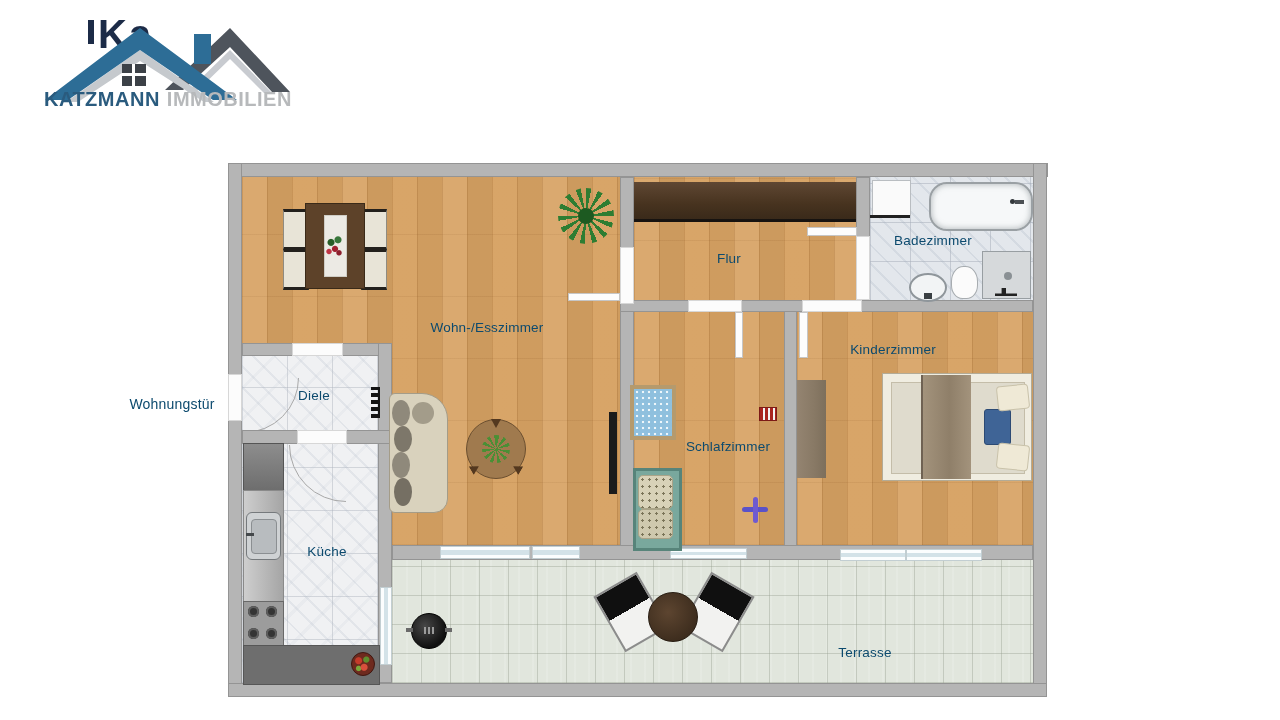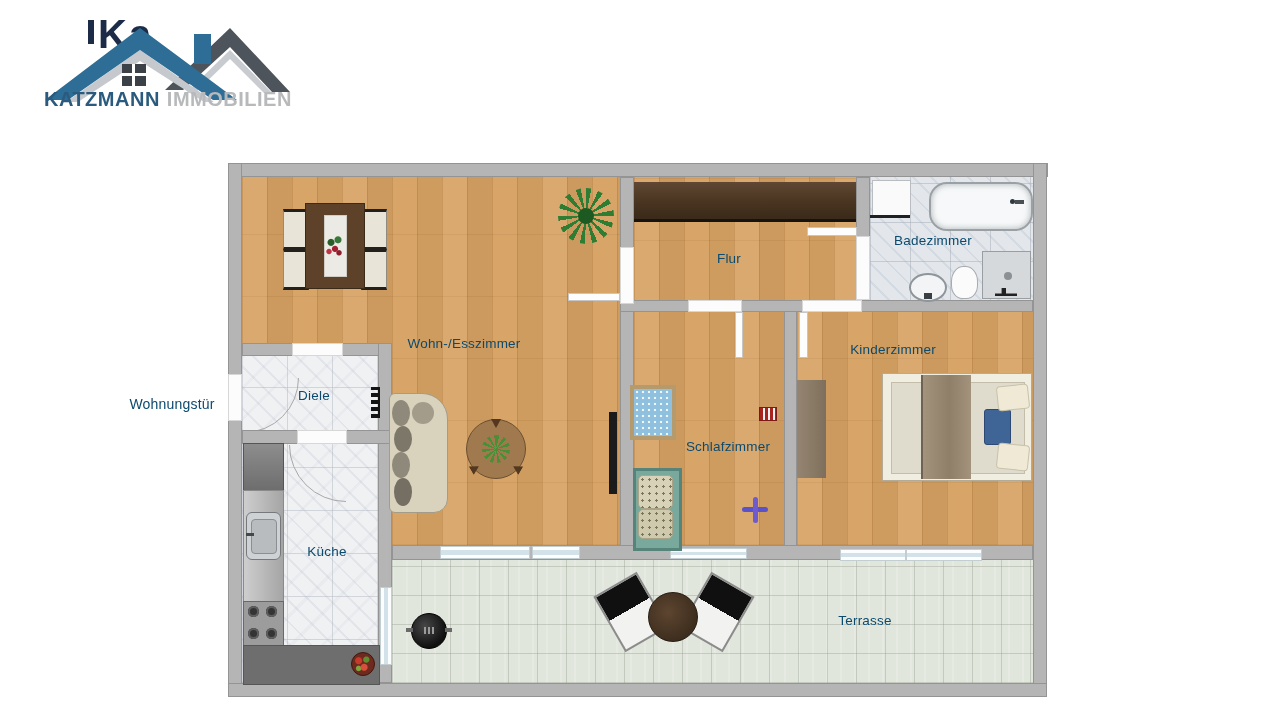--- a/index.html
+++ b/index.html
@@ -238,23 +238,23 @@
     <div class="abs" style="left:33px;top:14px;width:7px;height:4px;background:#6a6a6a;"></div>
     <div class="abs" style="left:12px;top:13px;width:11px;height:7px;background:repeating-linear-gradient(90deg,#9a9a9a 0 2px,transparent 2px 4px);"></div>
   </div>
   <div class="abs" style="left:606px;top:580px;width:46px;height:60px;transform:rotate(-30deg);
        background:linear-gradient(180deg,#101010 0 45%,#f2f2f0 45%);border:2px solid #8c8c8c;"></div>
   <div class="abs" style="left:692px;top:580px;width:46px;height:60px;transform:rotate(30deg);
        background:linear-gradient(180deg,#101010 0 45%,#f2f2f0 45%);border:2px solid #8c8c8c;"></div>
   <div class="abs" style="left:648px;top:592px;width:48px;height:48px;border-radius:50%;
        background:radial-gradient(circle at 40% 40%, #5d4530, #3c2c1d 75%);border:1px solid #271c11;"></div>
 
-  <div class="abs rlabel" style="left:464px;top:327px;margin-top:16px;">Wohn-/Esszimmer</div>
+  <div class="abs rlabel" style="left:487px;top:327px;">Wohn-/Esszimmer</div>
   <div class="abs rlabel" style="left:729px;top:258px;">Flur</div>
   <div class="abs rlabel" style="left:933px;top:240px;">Badezimmer</div>
   <div class="abs rlabel" style="left:893px;top:349px;">Kinderzimmer</div>
   <div class="abs rlabel" style="left:728px;top:446px;">Schlafzimmer</div>
   <div class="abs rlabel" style="left:314px;top:395px;">Diele</div>
   <div class="abs rlabel" style="left:327px;top:551px;">Küche</div>
-  <div class="abs rlabel" style="left:865px;top:620px;">Terrasse</div>
+  <div class="abs rlabel" style="left:865px;top:652px;">Terrasse</div>
   <div class="abs rlabel" style="left:172px;top:404px;font-size:14px;">Wohnungstür</div>
 
 </div>
 
 </body></html>

